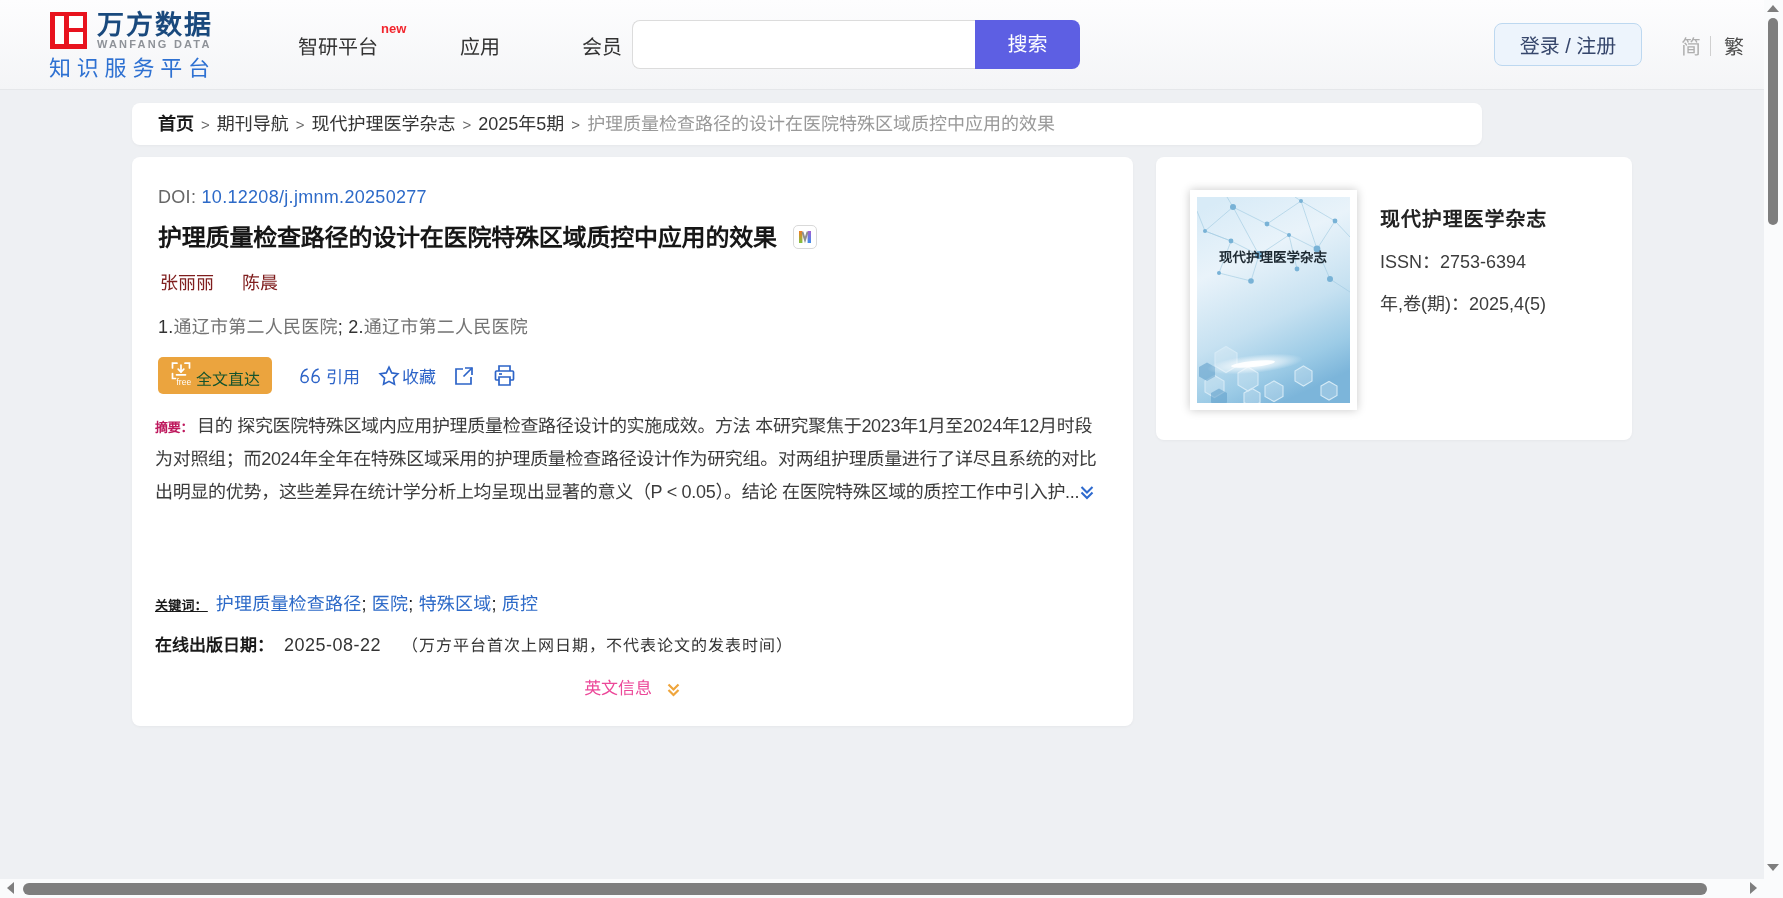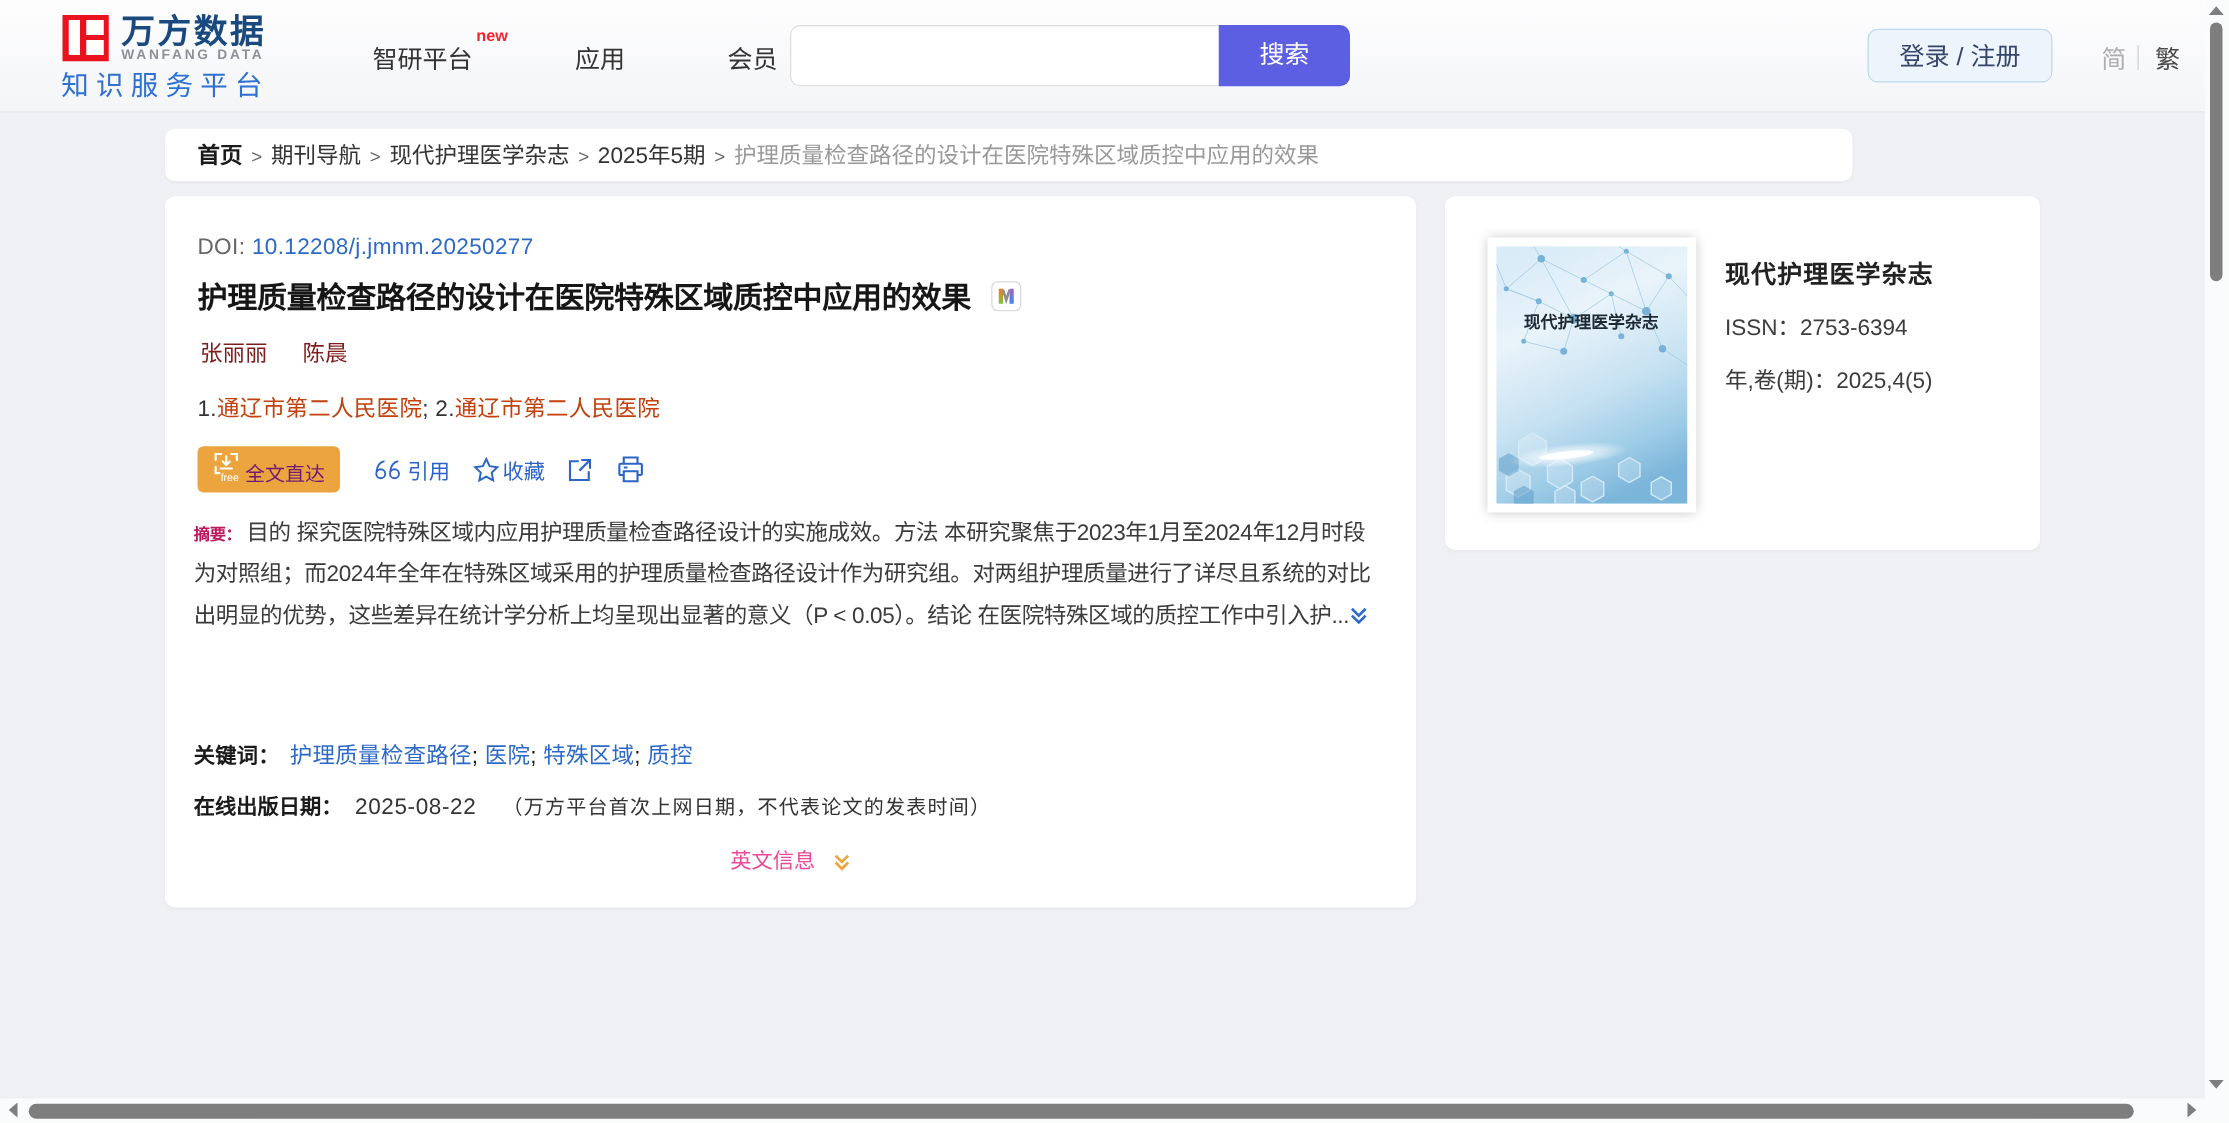--- a/index.html
+++ b/index.html
@@ -40,32 +40,32 @@
 
   
   .doi { position:absolute; left:26px; top:30px; font-size:18px; color:#666; letter-spacing:0.3px; }
   .doi a { color:#2d6ac8; text-decoration:none; }
   .title { position:absolute; left:26px; top:61px; font-size:24px; font-weight:bold; color:#161616; letter-spacing:-0.2px; }
   .micon { position:absolute; left:661px; top:68px; width:24px; height:24px; border:1px solid #d9d9d9;
      border-radius:5px; background:#fff; text-align:center; }
   .authors { position:absolute; left:28px; top:111px; font-size:18px; color:#7f1d1d; }
   .authors span { margin-right:28px; }
   .affil { position:absolute; left:26px; top:155px; font-size:18px; color:#333; letter-spacing:0.25px; }
-  .affil a { color:#c2410c; text-decoration:none; }
+  .affil a { color:#737373; text-decoration:none; }
   .btnFree { position:absolute; left:26px; top:200px; width:114px; height:37px; background:#eba43e;
-    border-radius:5px; color:#701a75; font-size:16px; }
+    border-radius:5px; color:#14532d; font-size:16px; }
   .btnFree .txt { position:absolute; left:38px; top:9px; }
   .actions { position:absolute; left:168px; top:200px; height:37px; color:#2d64c8; font-size:17px; }
   .act { position:absolute; top:0; height:37px; display:flex; align-items:center; white-space:nowrap; }
 
   .abstract { position:absolute; left:23px; top:253px; width:955px; font-size:18px; color:#3b3b3b; }
   .abstract .ln { height:33px; line-height:33px; white-space:nowrap; letter-spacing:-0.3px; }
   .abstract b { color:#be185d; font-size:13px; margin-right:4px; }
   .kw { position:absolute; left:23px; top:432px; font-size:18px; color:#1a1a1a; letter-spacing:0.2px; }
-  .kw b { font-size:17px; margin-right:8px; }
+  .kw b { font-size:13px; margin-right:8px;text-decoration:underline; }
   .kw a { color:#2d6ac8; text-decoration:none; }
   .pubdate { position:absolute; left:23px; top:474px; font-size:18px; color:#333; }
   .pubdate b { font-size:17px; }
   .pubdate .paren { font-size:16px; letter-spacing:1px; }
   .eninfo { position:absolute; left:0; top:517px; width:100%; text-align:center; font-size:17px; color:#ec4899; }
 
   
   .coverFrame { position:absolute; left:34px; top:33px; width:167px; height:220px; background:#fff;
      box-shadow:0 0 9px rgba(0,0,0,0.22); }
   .jtitle { position:absolute; left:224px; top:46px; font-size:20px; font-weight:bold; color:#222; letter-spacing:0.9px; }

